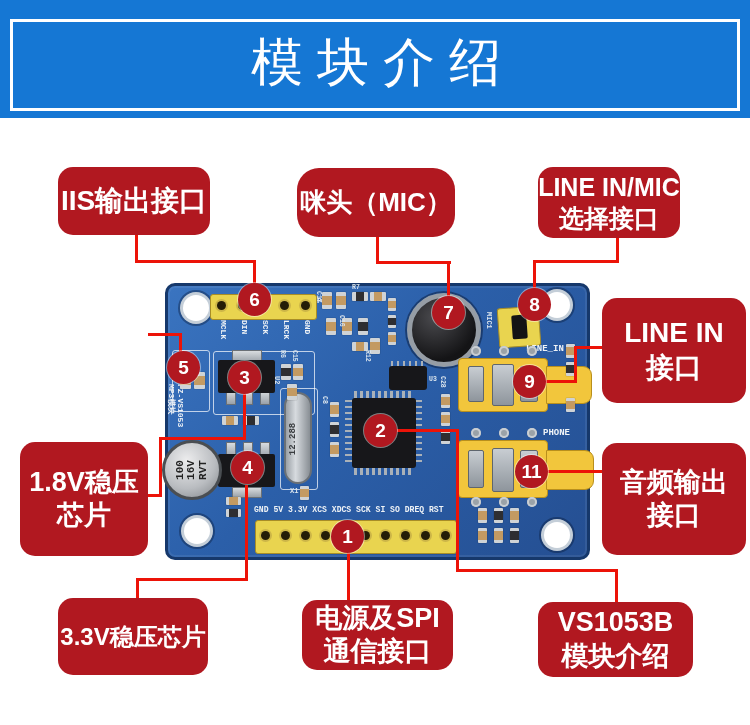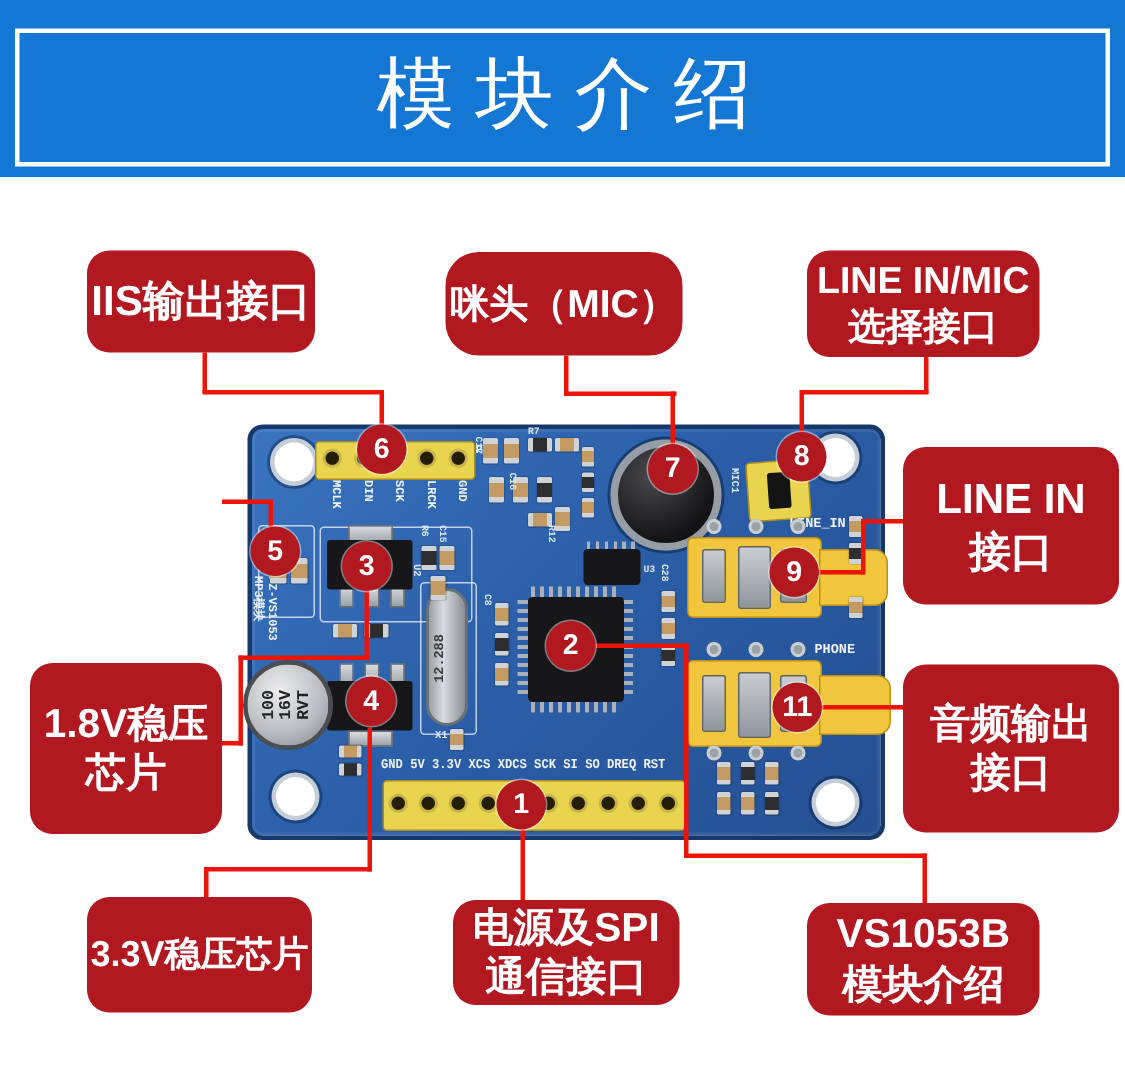--- a/index.html
+++ b/index.html
@@ -269,21 +269,21 @@
   <div class="callout" style="left:231px;top:451px;">4</div>
   <div class="callout" style="left:167px;top:351px;">5</div>
   <div class="callout" style="left:238px;top:283px;">6</div>
   <div class="callout" style="left:432px;top:296px;">7</div>
   <div class="callout" style="left:518px;top:288px;">8</div>
   <div class="callout" style="left:513px;top:365px;">9</div>
   <div class="callout" style="left:515px;top:455px;">11</div>
 
   <div class="label-box" style="left:58px;top:167px;width:152px;height:68px;font-size:28px;">IIS输出接口</div>
   <div class="label-box" style="left:297px;top:168px;width:158px;height:69px;font-size:26px;border-radius:22px;">咪头（MIC）</div>
-  <div class="label-box" style="left:538px;top:167px;width:155px;height:71px;font-size:25px;">LINE IN/MIC
+  <div class="label-box" style="left:538px;top:167px;width:142px;height:71px;font-size:25px;">LINE IN/MIC
 选择接口</div>
   <div class="label-box" style="left:20px;top:442px;width:128px;height:114px;font-size:27px;">1.8V稳压
 芯片</div>
   <div class="label-box" style="left:602px;top:298px;width:144px;height:105px;font-size:28px;">LINE IN
 接口</div>
   <div class="label-box" style="left:602px;top:443px;width:144px;height:112px;font-size:27px;">音频输出
 接口</div>
   <div class="label-box" style="left:58px;top:598px;width:150px;height:77px;font-size:24px;">3.3V稳压芯片</div>
   <div class="label-box" style="left:302px;top:600px;width:151px;height:70px;font-size:27px;">电源及SPI
 通信接口</div>

